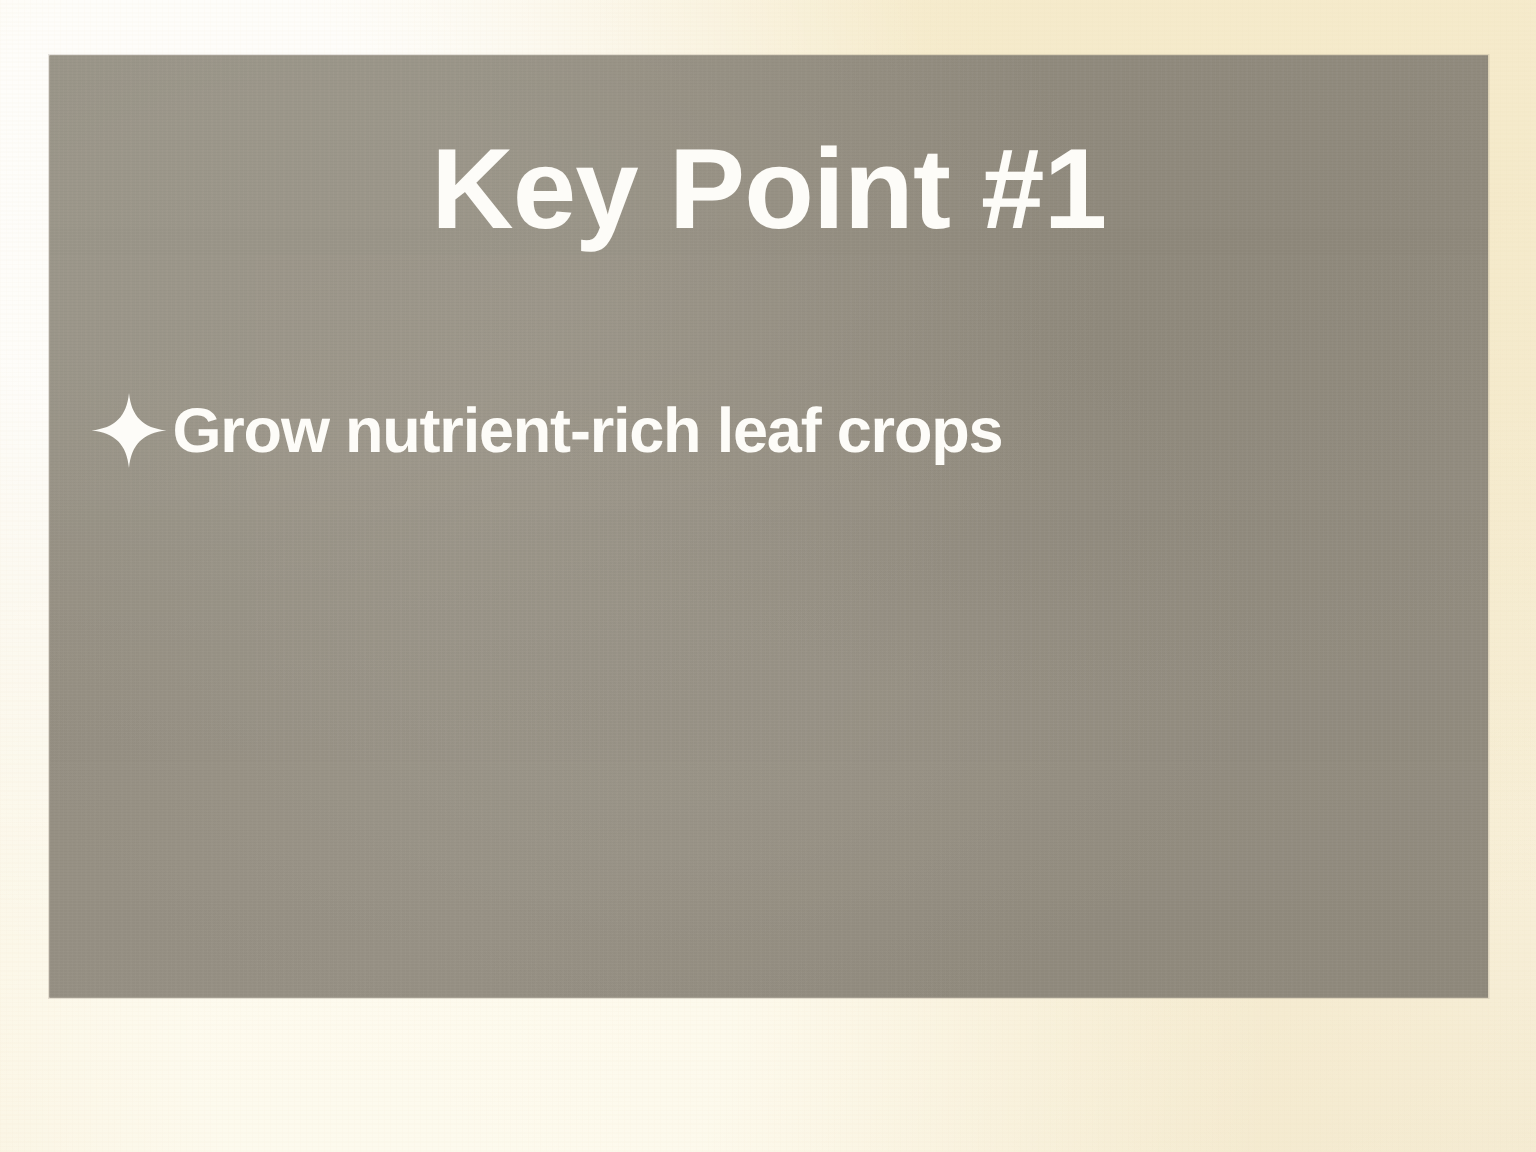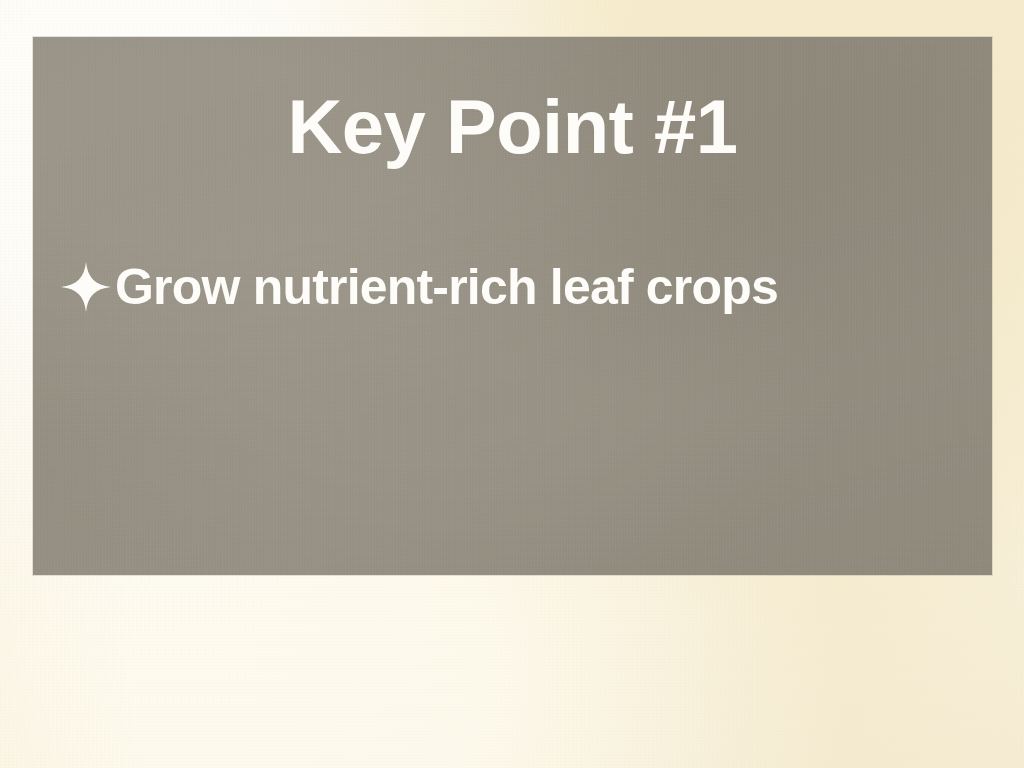--- a/index.html
+++ b/index.html
@@ -40,21 +40,21 @@
       repeating-linear-gradient(0deg,   rgba(220,205,170,0.10) 0 1px, rgba(255,255,255,0) 1px 3px),
       repeating-linear-gradient(90deg,  rgba(222,208,175,0.09) 0 1px, rgba(255,255,255,0) 1px 4px);
   }
 
   
   #content-panel {
     position: absolute;
     left: 33px;
     top: 37px;
     width: 959px;
-    height: 538px;
+    height: 628px;
     background-color: #938d81;
     background-image:
       radial-gradient(ellipse at 18% 22%, rgba(163,157,145,0.55) 0 16%, rgba(0,0,0,0) 48%),
       radial-gradient(ellipse at 74% 14%, rgba(142,136,123,0.55) 0 14%, rgba(0,0,0,0) 46%),
       radial-gradient(ellipse at 40% 62%, rgba(160,154,142,0.45) 0 18%, rgba(0,0,0,0) 52%),
       radial-gradient(ellipse at 86% 78%, rgba(147,141,128,0.50) 0 16%, rgba(0,0,0,0) 50%),
       radial-gradient(ellipse at 8% 86%,  rgba(156,150,138,0.40) 0 14%, rgba(0,0,0,0) 46%),
       linear-gradient(160deg, #959083 0%, #918b7e 45%, #948e82 70%, #8e887b 100%);
     box-shadow: 0 0 0 1px rgba(120,113,100,0.18);
     overflow: hidden;
@@ -110,21 +110,21 @@
 
   .bullet-marker svg {
     display: block;
     width: 52px;
     height: 52px;
   }
 
   .bullet-text {
     flex: 1 1 auto;
     color: #fdfcf8;
-    font-size: 50px;
+    font-size: 42px;
     font-weight: bold;
     line-height: 1.05;
     letter-spacing: -0.8px;
     white-space: nowrap;
   }
 </style>
 </head>
 <body>
 
 <div id="slide-backdrop">

